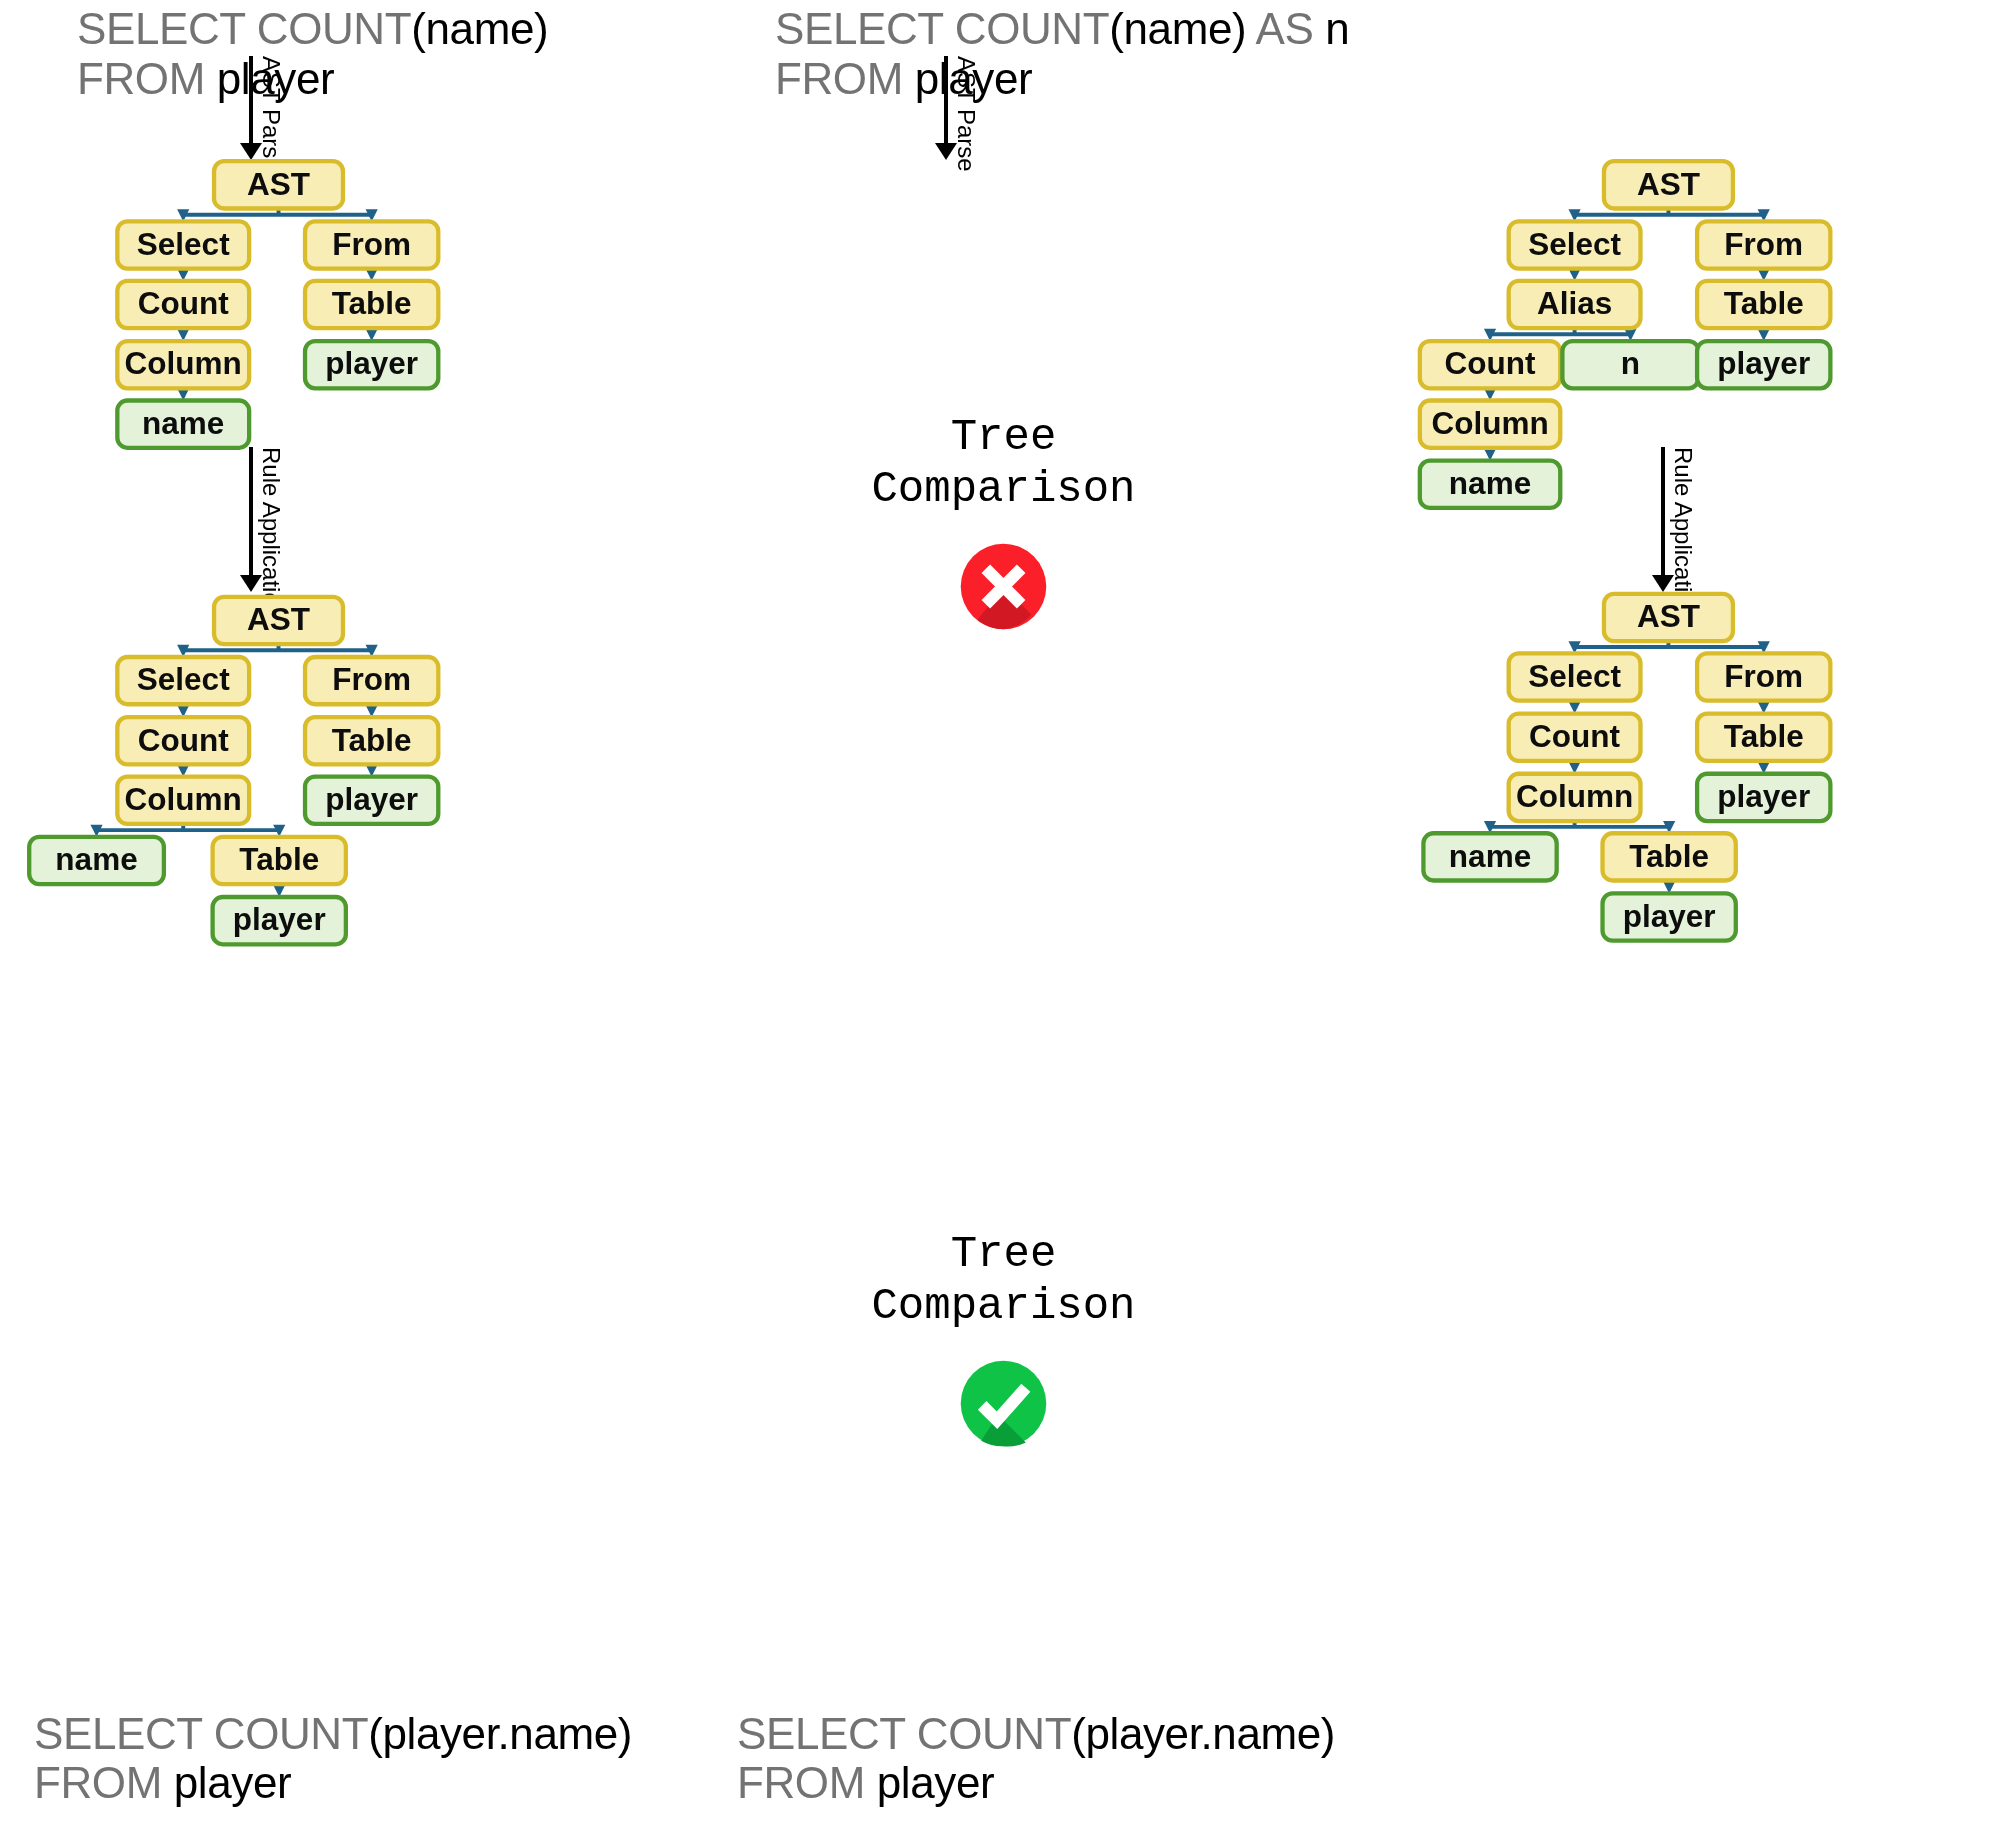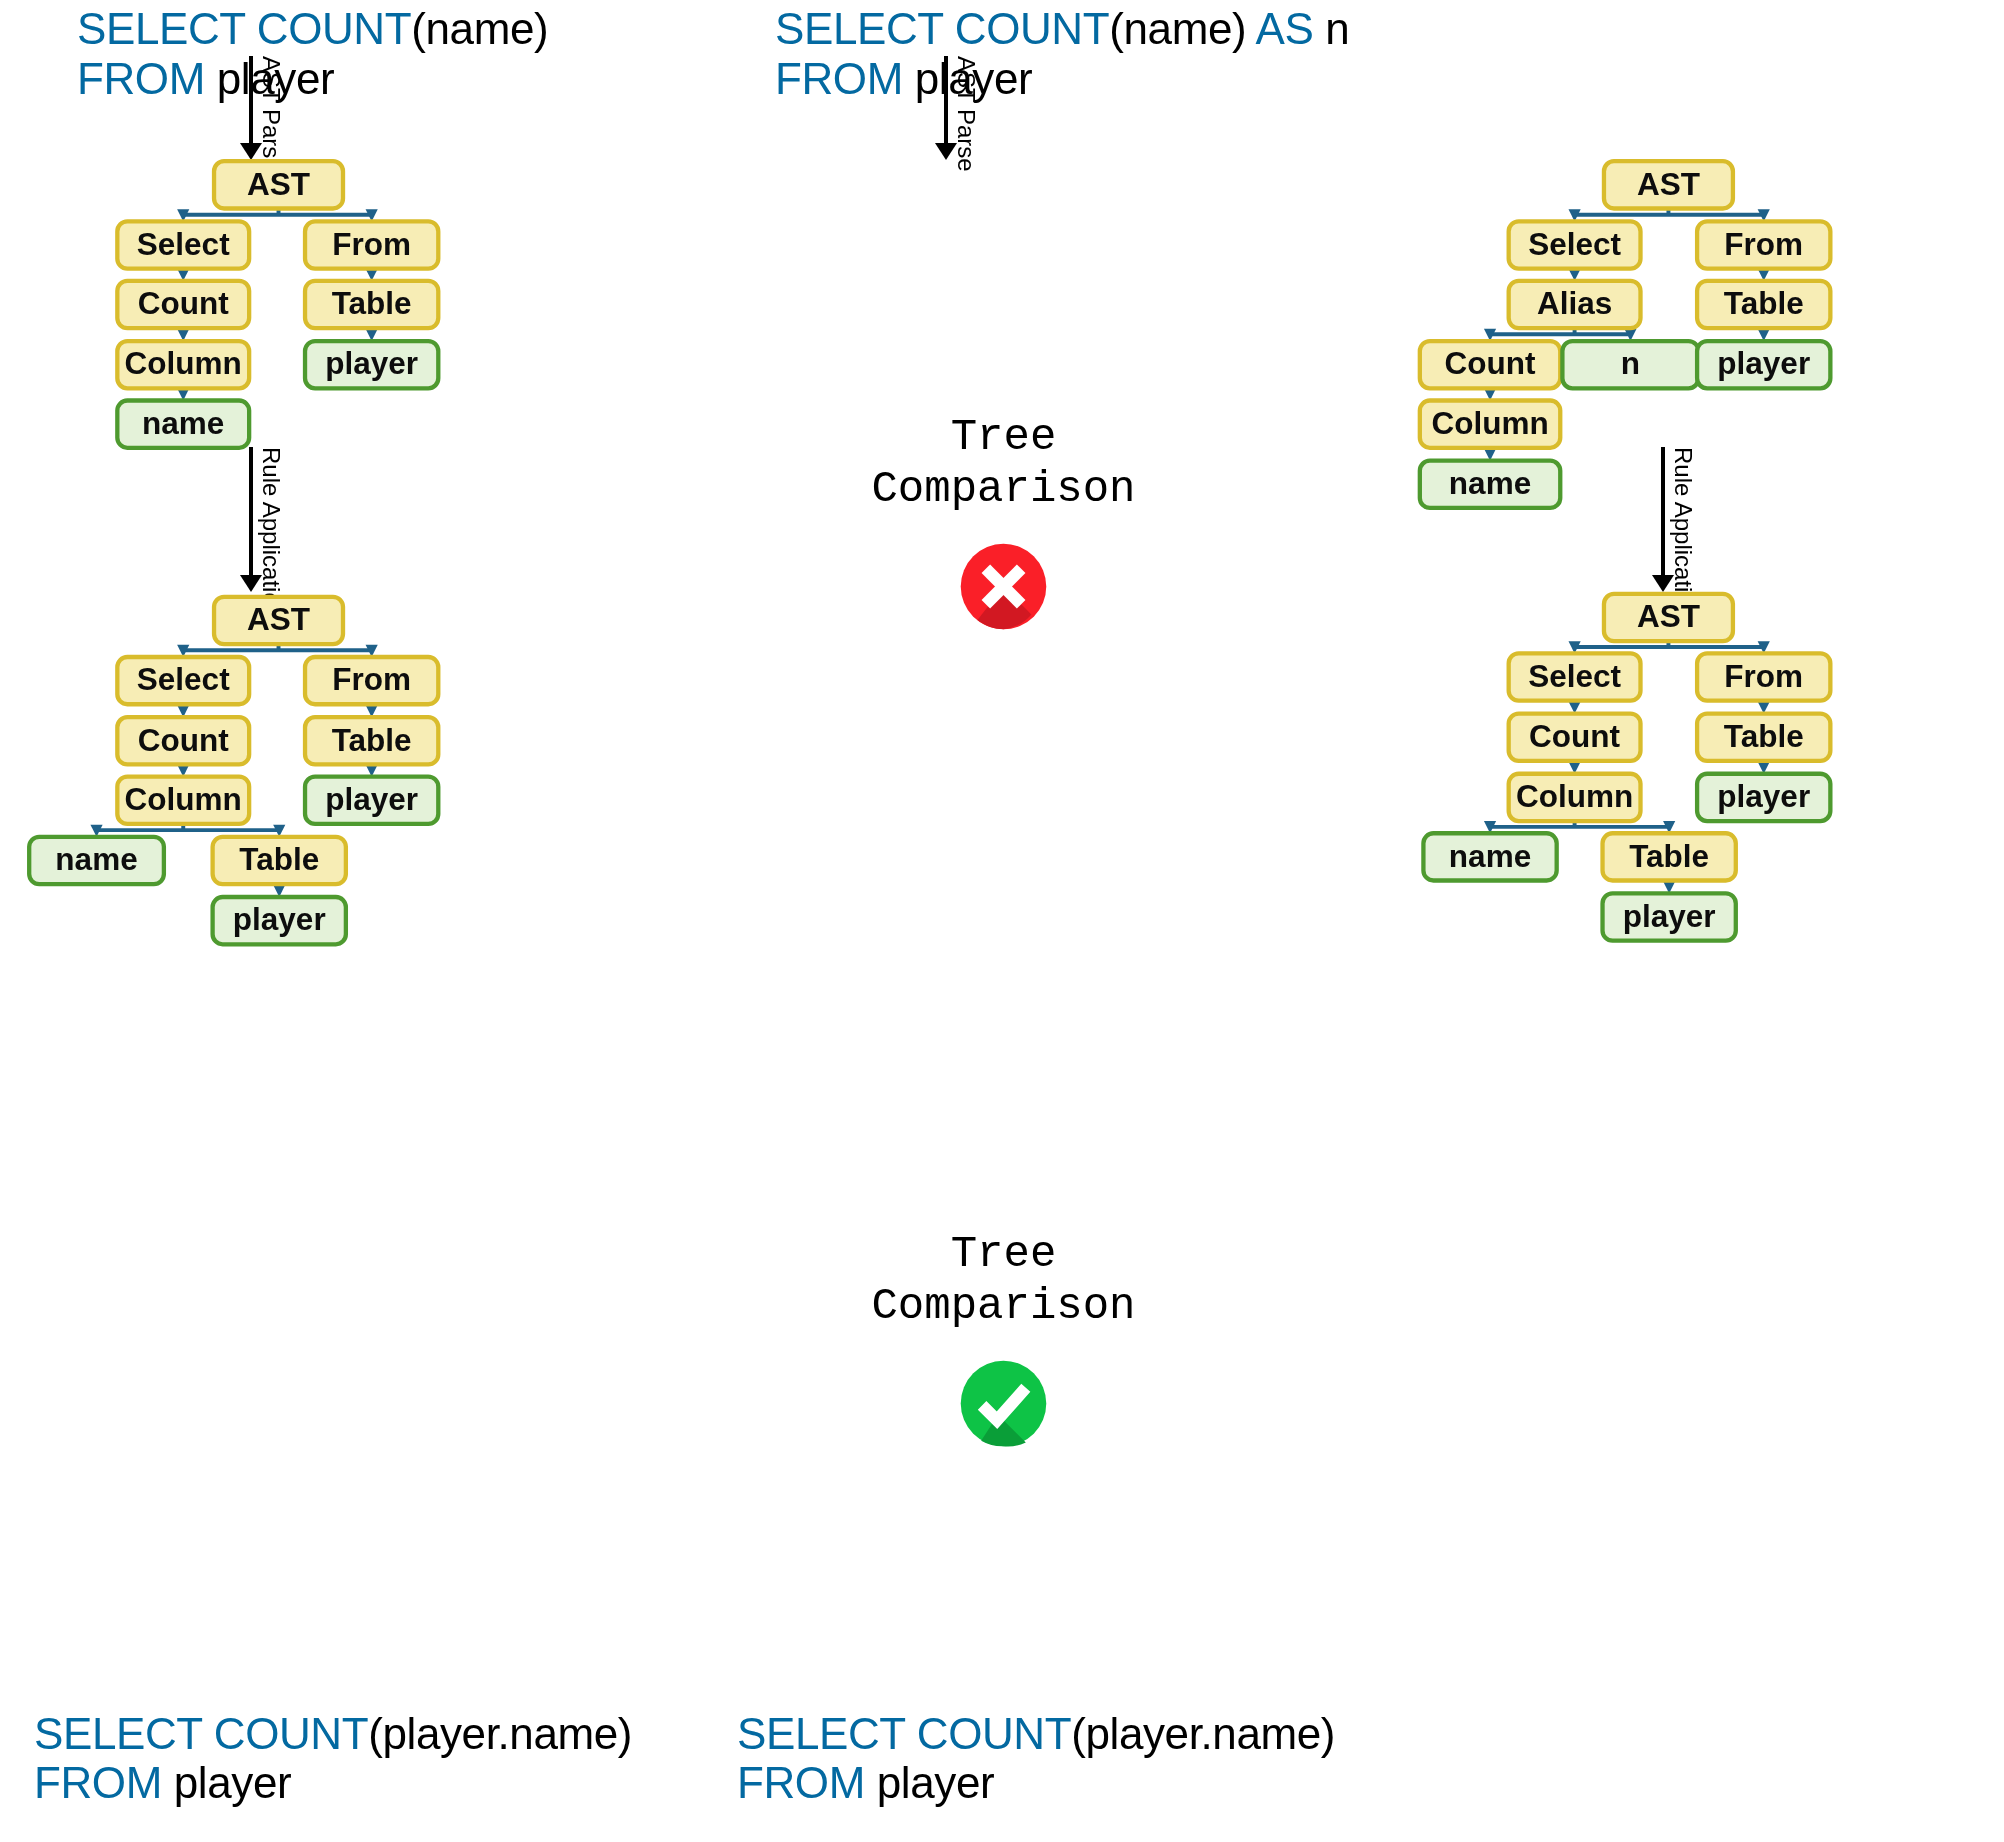--- a/index.html
+++ b/index.html
@@ -21,21 +21,21 @@
   
   .sql {
     position: absolute;
     font-family: "Liberation Sans", sans-serif;
     font-size: 44px;
     line-height: 1.12;
     color: #000000;
     white-space: pre;
     letter-spacing: -0.4px;
   }
-  .kw { color: #0369a1; }
+  .kw { color: #737373; }
   
   .proc {
     position: absolute;
     display: flex;
     flex-direction: row;
     align-items: flex-start;
   }
   .proc-arrow {
     width: 4.3px;
     position: relative;

